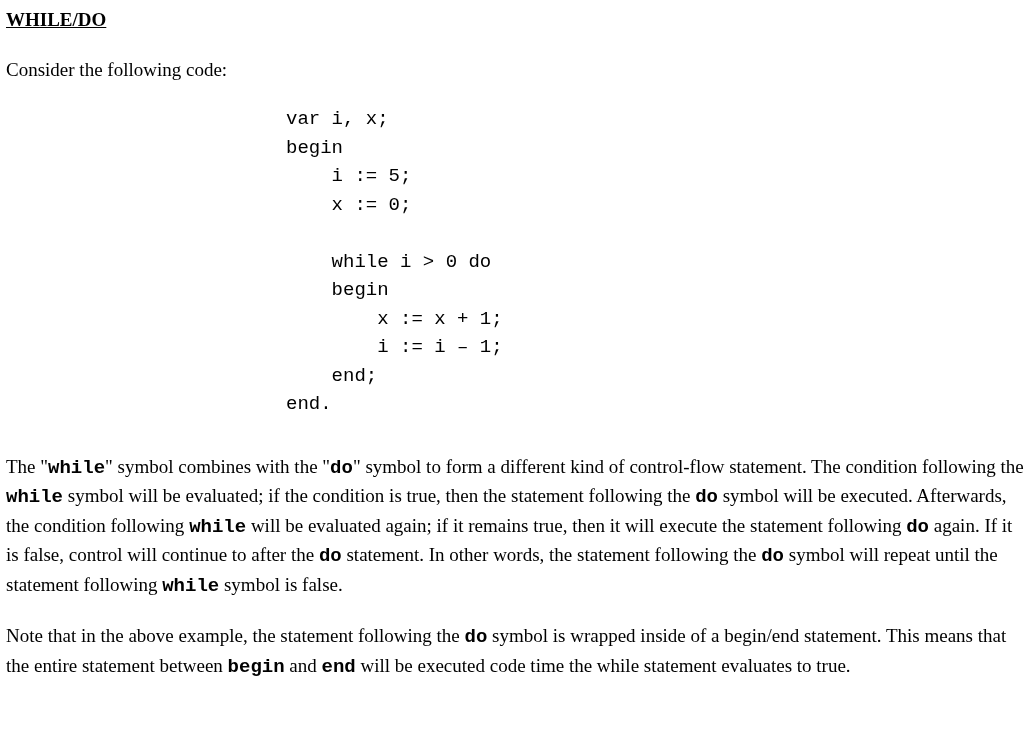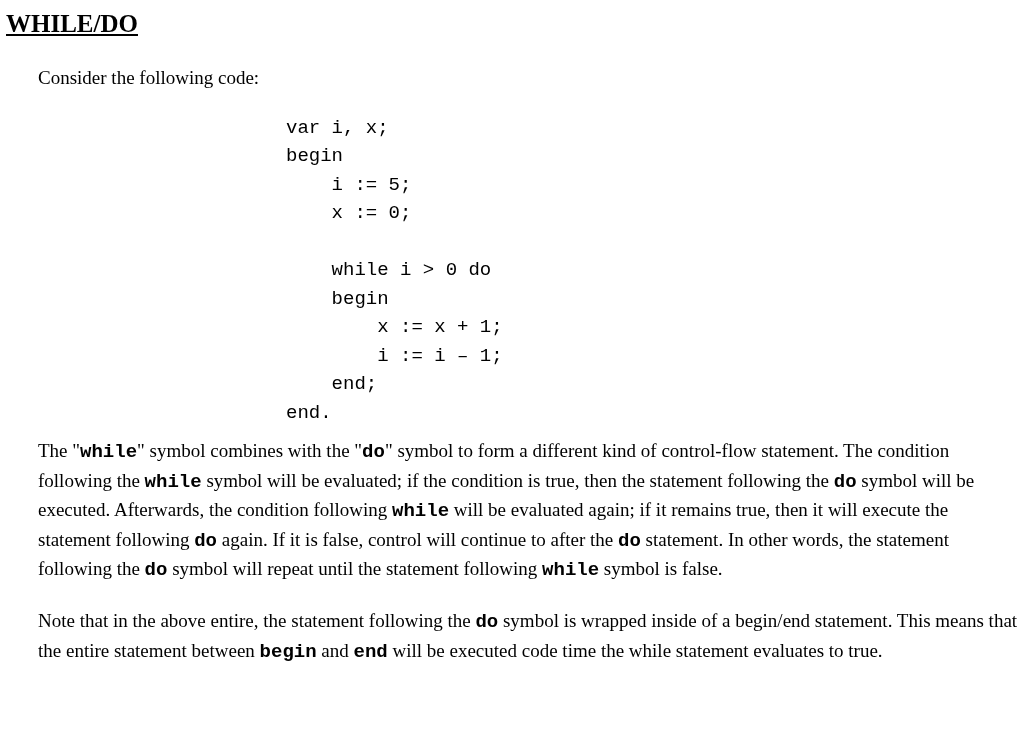--- a/index.html
+++ b/index.html
@@ -9,33 +9,32 @@
       color: #000;
       background: #fff;
       margin: 0;
       padding: 6px 6px 6px 6px;
       width: 1030px;
       box-sizing: border-box;
     }
     .heading {
       font-weight: bold;
       text-decoration: underline;
-      font-size: 25px;
+      font-size: 19px;
       margin-bottom: 22px;
     }
     .para {
       margin-bottom: 22px;
-      margin-left: 32px;
     }
     .code-block {
       font-family: 'Courier New', monospace;
       font-size: 19px;
       white-space: pre;
       margin-left: 280px;
-      margin-bottom: 10px;
+      margin-bottom: 34px;
       line-height: 1.5;
     }
     .mono {
       font-family: 'Courier New', monospace;
       font-weight: bold;
     }
   </style>
 </head>
 <body>
 
@@ -50,13 +49,13 @@
 
     while i &gt; 0 do
     begin
         x := x + 1;
         i := i – 1;
     end;
 end.</div>
 
 <div class="para"><span>The "</span><span class="mono">while</span><span>" symbol combines with the "</span><span class="mono">do</span><span>" symbol to form a different kind of control-flow statement.  The condition following the </span><span class="mono">while</span><span> symbol will be evaluated; if the condition is true, then the statement following the </span><span class="mono">do</span><span> symbol will be executed.  Afterwards, the condition following </span><span class="mono">while</span><span> will be evaluated again; if it remains true, then it will execute the statement following </span><span class="mono">do</span><span> again.  If it is false, control will continue to after the </span><span class="mono">do</span><span> statement.  In other words, the statement following the </span><span class="mono">do</span><span> symbol will repeat until the statement following </span><span class="mono">while</span><span> symbol is false.</span></div>
 
-<div class="para"><span>Note that in the above entire, the statement following the </span><span class="mono">do</span><span> symbol is wrapped inside of a begin/end statement.  This means that the entire statement between </span><span class="mono">begin</span><span> and </span><span class="mono">end</span><span> will be executed code time the while statement evaluates to true.</span></div>
+<div class="para"><span>Note that in the above example, the statement following the </span><span class="mono">do</span><span> symbol is wrapped inside of a begin/end statement.  This means that the entire statement between </span><span class="mono">begin</span><span> and </span><span class="mono">end</span><span> will be executed code time the while statement evaluates to true.</span></div>
 
 </body></html>

